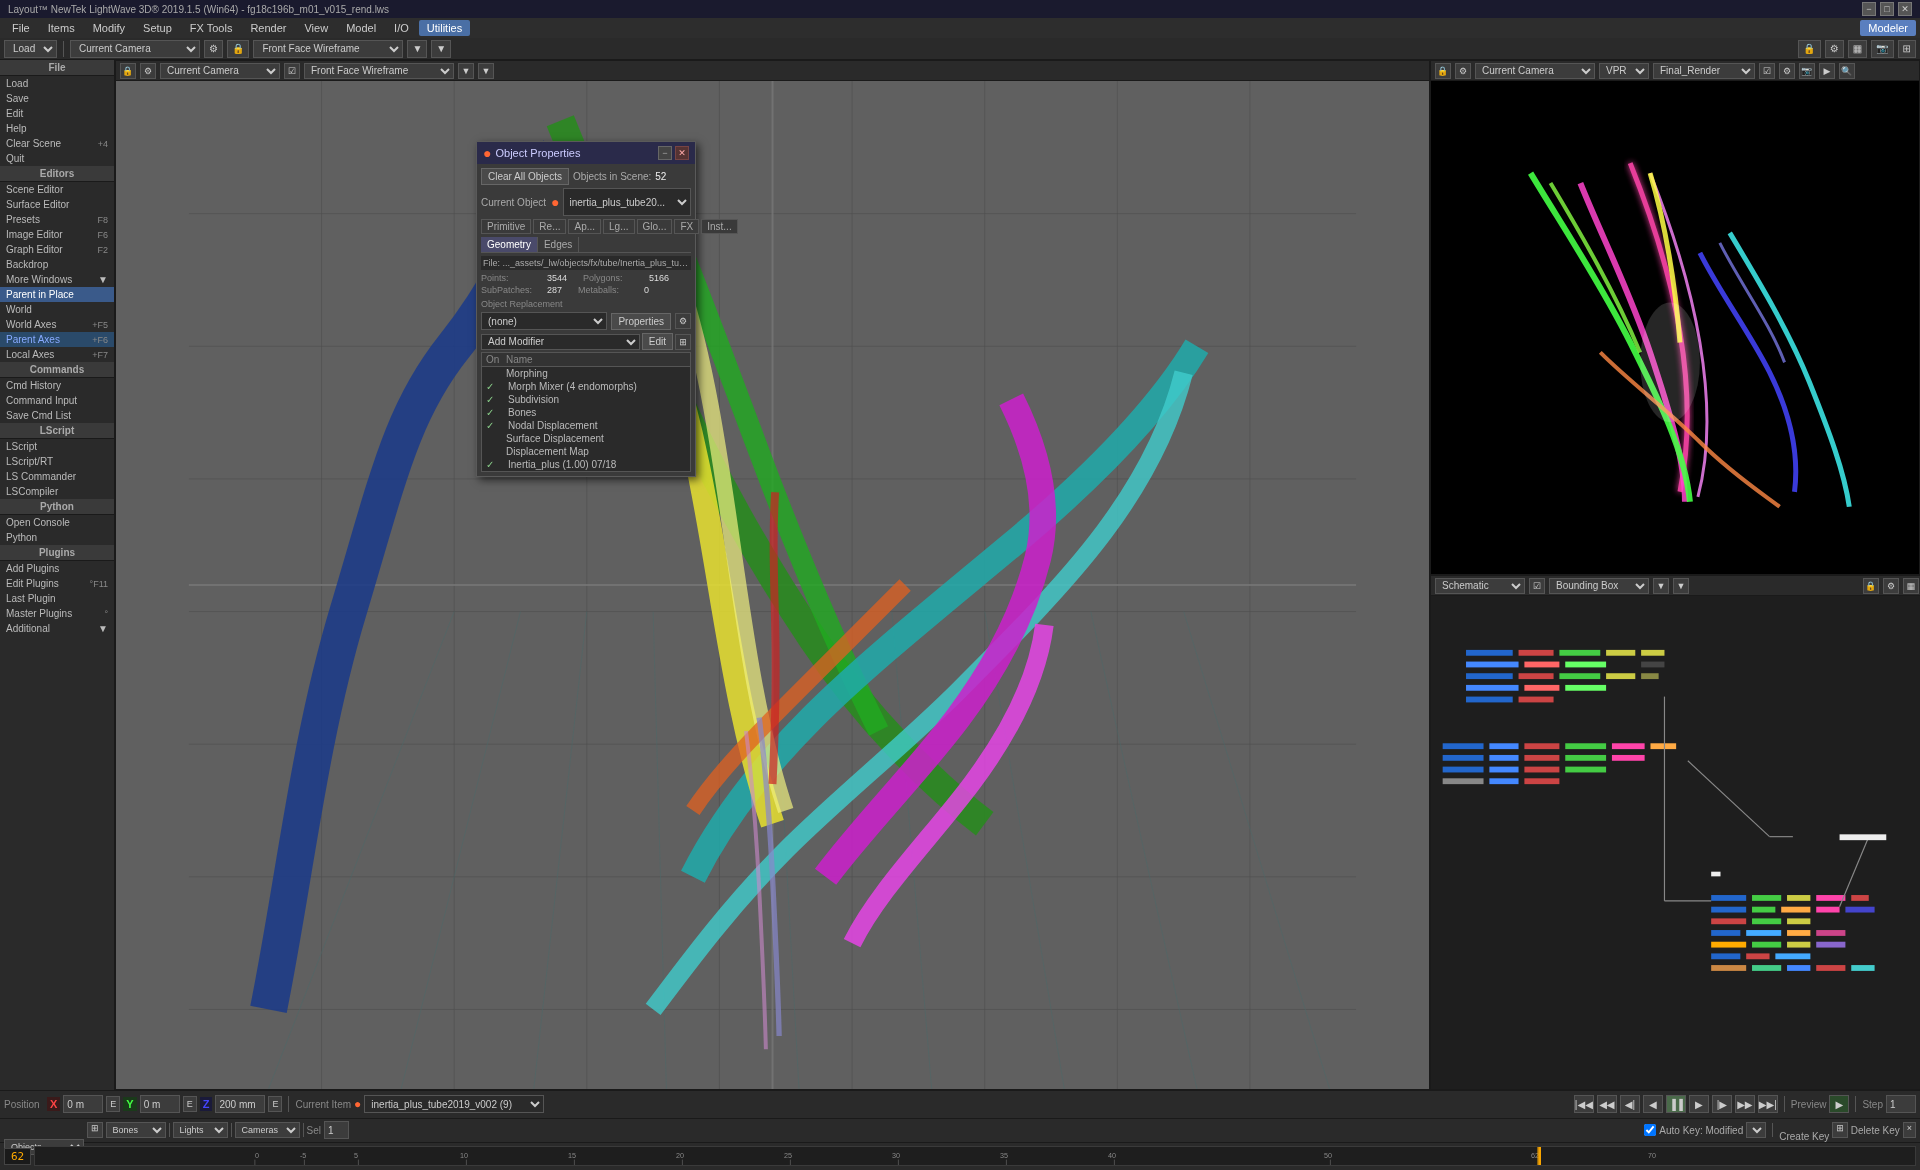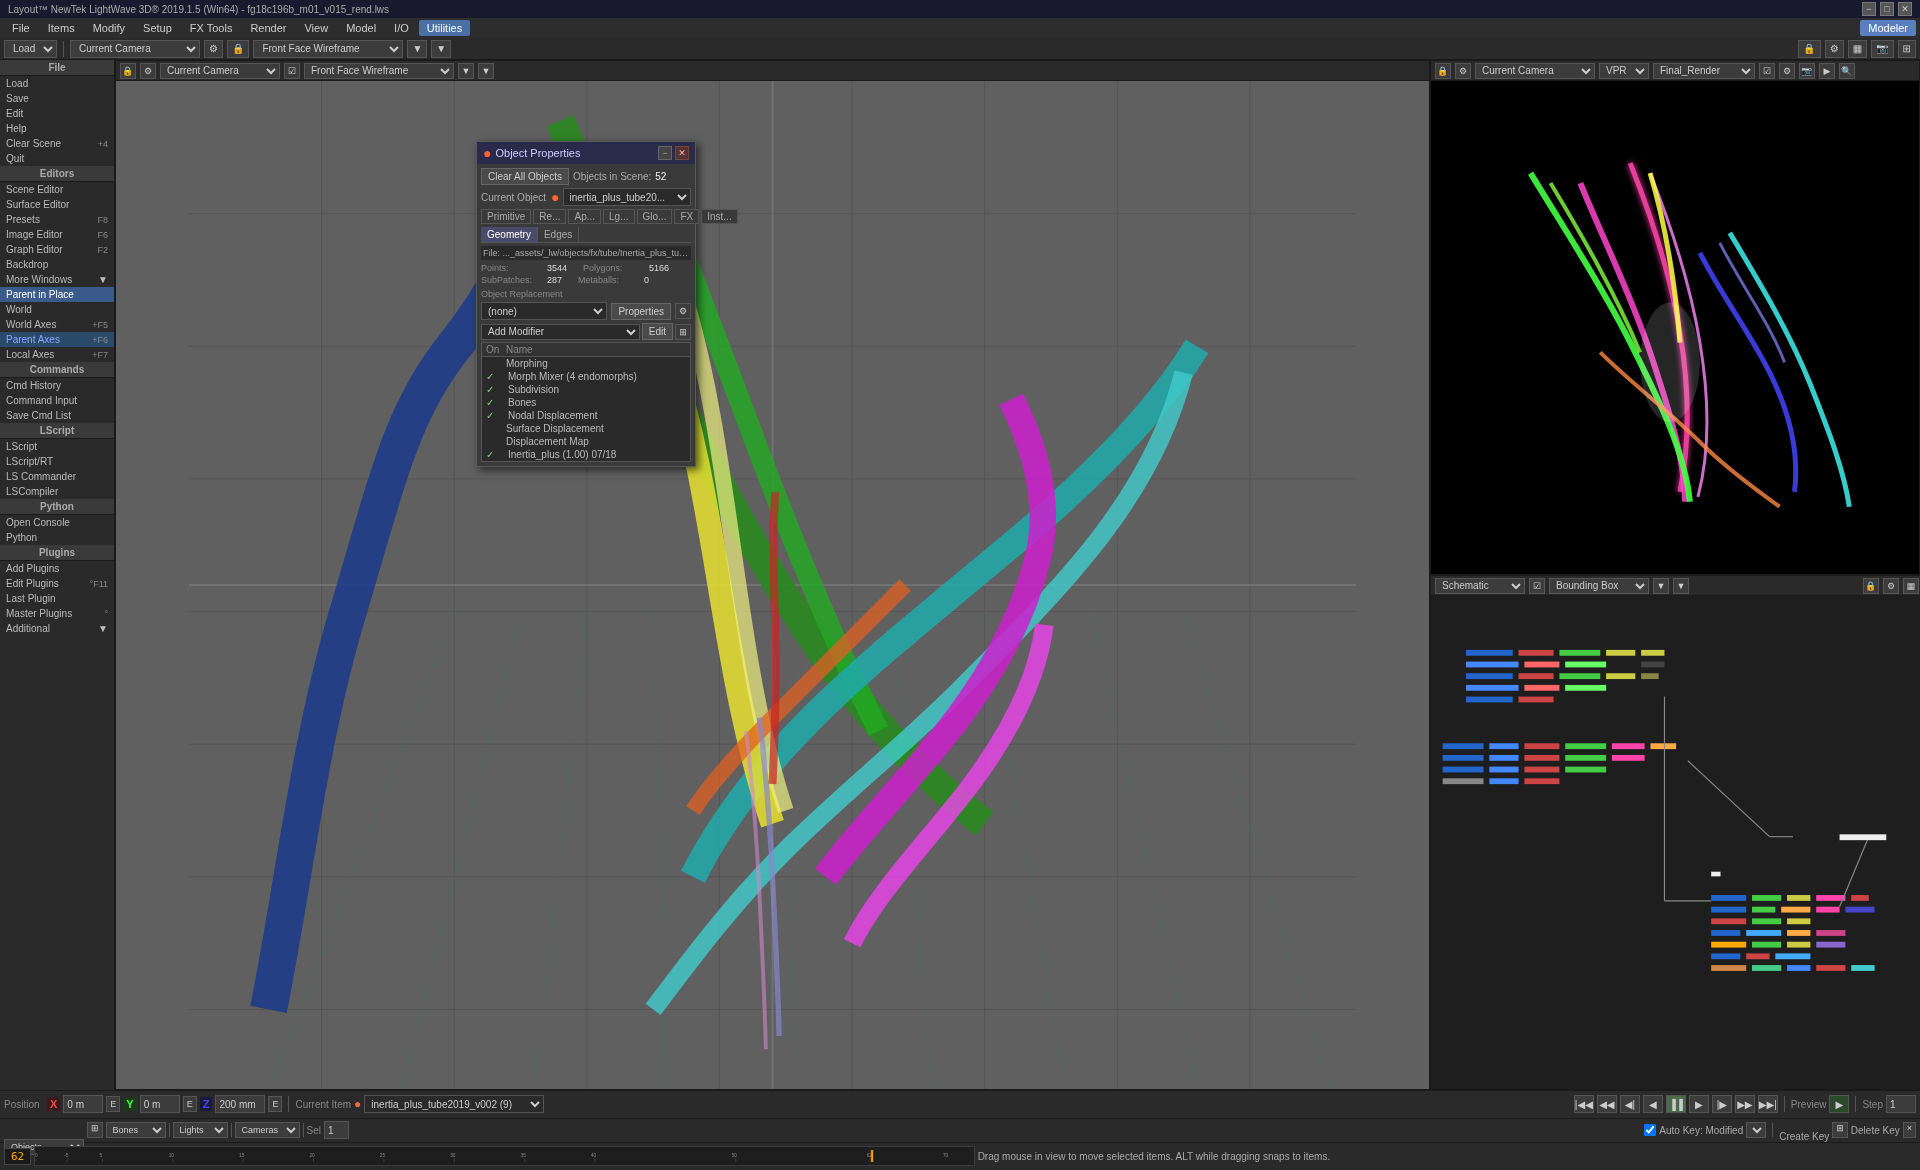--- a/index.html
+++ b/index.html
@@ -567,21 +567,21 @@
       display: flex;
       align-items: center;
       gap: 3px;
       margin-bottom: 3px;
     }
     .obj-name-dropdown {
       flex: 1;
       background: #2a2a2a;
       border: 1px solid #555;
       color: #ccc;
-      height: 18px;
+      height: 28px;
       font-size: 10px;
       padding: 0 2px;
     }
   </style>
 </head>
 <body>
 
 <div id="title-bar">
   <span>Layout™ NewTek LightWave 3D® 2019.1.5 (Win64) - fg18c196b_m01_v015_rend.lws</span>
   <div id="title-bar-controls">
@@ -1294,16 +1294,15 @@
           <text x="1418" y="12">62</text>
           <line x1="1428" y1="0" x2="1428" y2="20" stroke="#ffaa00" stroke-width="2"></line>
 
           <text x="1548" y="12">70</text>
         </g>
 
         <rect x="1425" y="0" width="3" height="20" fill="#ffaa00" opacity="0.8"></rect>
       </svg>
     </div>
 
-    <div style="flex:1;font-size:10px;color:#aaa;white-space:nowrap;overflow:hidden;">Drag mouse in view to move selected items. ALT while dragging snaps to items.</div>
   </div>
 
 </div>
 
 </body></html>

